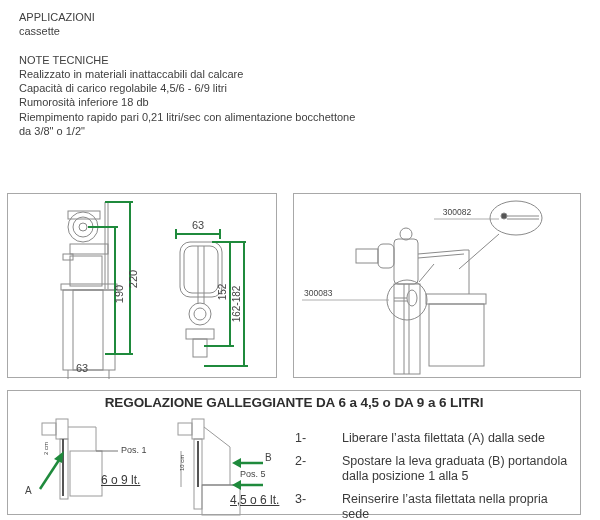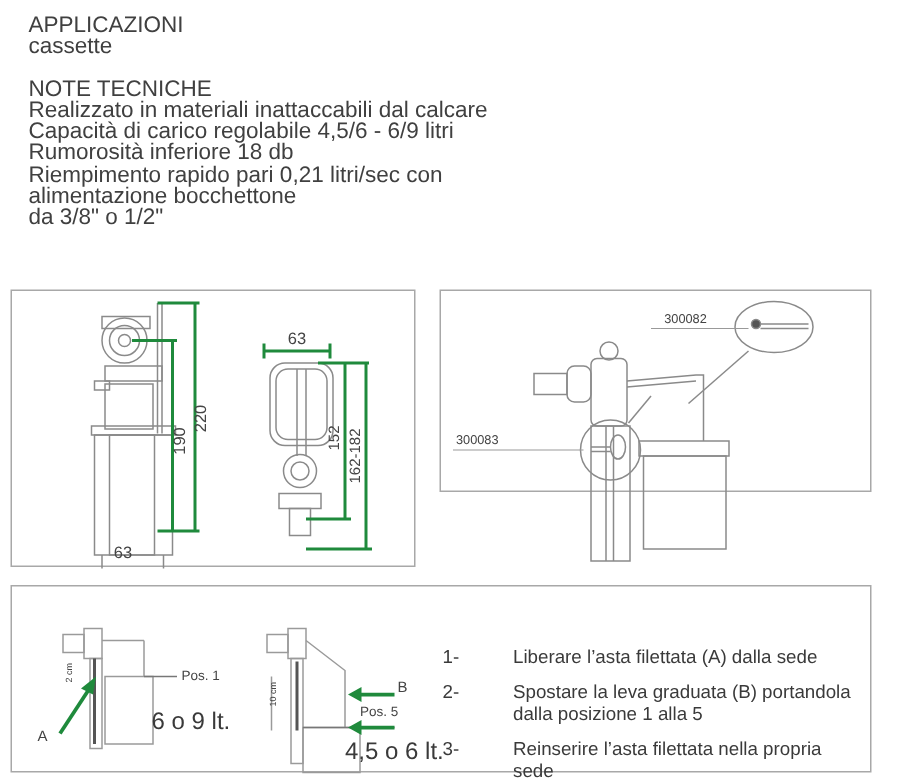--- a/index.html
+++ b/index.html
@@ -1,32 +1,32 @@
 <!DOCTYPE html>
 <html><head>
 <meta charset="utf-8">
 <style>
   html, body { margin:0; padding:0; background:#ffffff; }
   body { width:600px; height:520px; position:relative; overflow:hidden;
          font-family:"Liberation Sans", "DejaVu Sans", sans-serif; color:#3a3a3a; }
-  .textblock { position:absolute; left:19px; top:10px; width:340px; font-size:15px; line-height:14.3px; color:#404040; }
+  .textblock { position:absolute; left:19px; top:10px; width:340px; font-size:11px; line-height:14.3px; color:#404040; }
   .textblock p { margin:0; }
   .textblock .gap { height:14px; }
   .panel { position:absolute; border:1.5px solid #a8a8a8; background:#fff; box-sizing:border-box; }
   #panel-dims { left:7px; top:193px; width:270px; height:185px; }
-  #panel-parts { left:293px; top:193px; width:288px; height:135px; }
+  #panel-parts { left:293px; top:193px; width:288px; height:185px; }
   #panel-adjust { left:7px; top:390px; width:574px; height:125px; }
   svg { position:absolute; left:0; top:0; overflow:visible; }
   .lbl { font-family:"Liberation Sans", sans-serif; fill:#444; }
   .adj-title { position:absolute; left:0; right:0; top:4px; text-align:center; font-size:13.5px; font-weight:bold; color:#2e2e2e; letter-spacing:-0.1px; }
   .steps { position:absolute; left:287px; top:40px; width:280px; font-size:12.5px; color:#3a3a3a; line-height:15px; }
   .step { display:flex; margin-bottom:8px; }
   .step .num { width:14px; flex:none; }
   .step .txt { flex:1;margin-left:33px; }
-  .cap { position:absolute; font-size:16px; color:#3a3a3a; }
+  .cap { position:absolute; font-size:12px; color:#3a3a3a;text-decoration:underline; }
 </style>
 </head>
 <body>
 
 <div class="textblock">
   <p>APPLICAZIONI</p>
   <p>cassette</p>
   <div class="gap"></div>
   <p>NOTE TECNICHE</p>
   <p>Realizzato in materiali inattaccabili dal calcare</p>
@@ -114,20 +114,21 @@
       <rect x="135" y="110" width="55" height="62"></rect>
     </g>
     <line x1="140" y1="25" x2="205" y2="25" stroke="#999" stroke-width="0.8"></line>
     <text class="lbl" x="163" y="21" font-size="8.5" text-anchor="middle">300082</text>
     <line x1="8" y1="106" x2="95" y2="106" stroke="#999" stroke-width="0.8"></line>
     <text class="lbl" x="10" y="102" font-size="8.5">300083</text>
   </svg>
 </div>
 
 <div class="panel" id="panel-adjust">
+  <div class="adj-title">REGOLAZIONE GALLEGGIANTE DA 6 a 4,5 o DA 9 a 6 LITRI</div>
 
   <svg width="574" height="125">
 
     <g stroke="#9a9a9a" stroke-width="1" fill="none">
       <rect x="34" y="32" width="14" height="12"></rect>
       <rect x="48" y="28" width="12" height="20"></rect>
       <line x1="60" y1="36" x2="88" y2="36"></line>
       <line x1="88" y1="36" x2="88" y2="60"></line>
       <rect x="52" y="48" width="8" height="60"></rect>
       <rect x="62" y="60" width="32" height="45"></rect>

